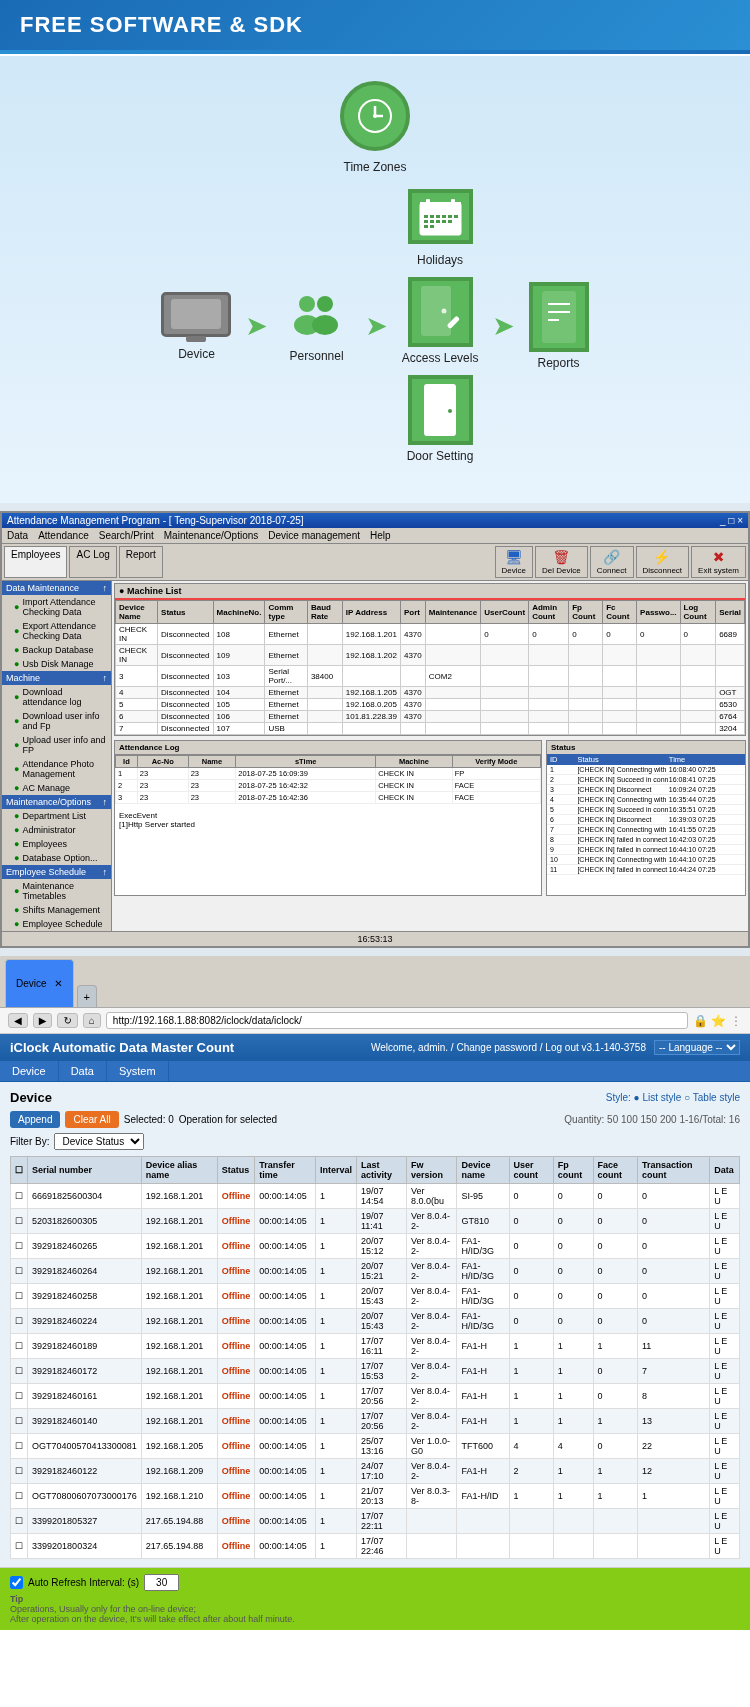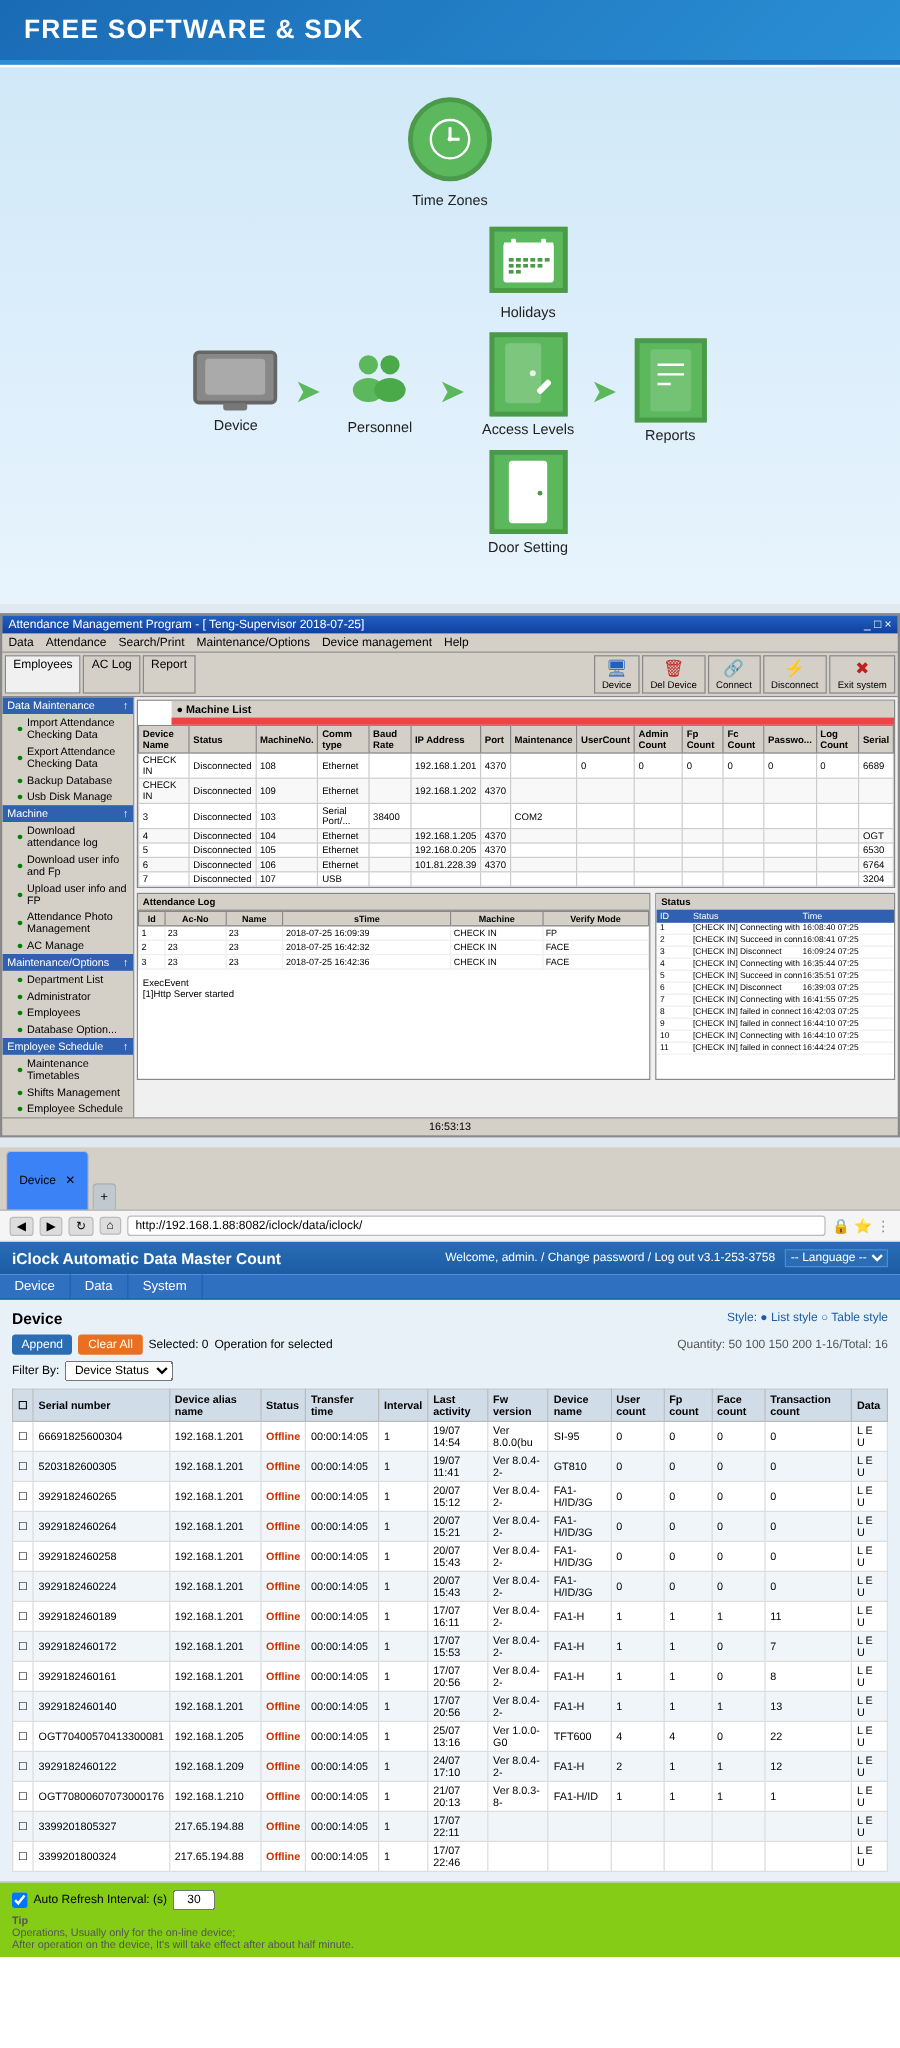--- a/index.html
+++ b/index.html
@@ -151,23 +151,22 @@
     .ams-machine-list {
       background: white;
       margin: 2px;
       border: 1px solid #888;
       font-size: 9px;
     }
 
     .ams-machine-header {
       background: #d4d0c8;
       padding: 2px 4px;
-      border-bottom: 6px solid #ef4444;
+      border-bottom: 2px solid #ef4444;
       font-weight: bold;
-      margin-left: 28px;
     }
 
     .ams-table {
       width: 100%;
       border-collapse: collapse;
       font-size: 8px;
     }
 
     .ams-table th {
       background: #d4d0c8;
@@ -927,21 +926,21 @@
     <button class="iclock-browser-btn">▶</button>
     <button class="iclock-browser-btn">↻</button>
     <button class="iclock-browser-btn">⌂</button>
     <div class="iclock-url-bar">http://192.168.1.88:8082/iclock/data/iclock/</div>
     <span style="font-size:12px;color:#888;">🔒 ⭐ ⋮</span>
   </div>
 
   <div class="iclock-header">
     <span style="font-weight:bold;font-size:13px;">iClock Automatic Data Master Count</span>
     <div style="display:flex;align-items:center;gap:8px;">
-      <span style="font-size:10px;">Welcome, admin. / Change password / Log out  v3.1-253-3758</span>
+      <span style="font-size:10px;">Welcome, admin. / Change password / Log out  v3.1-140-3758</span>
       <select style="font-size:10px;background:#2a6db5;color:white;border:1px solid #4a8dd5;">
         <option>-- Language --</option>
       </select>
     </div>
   </div>
 
   <div class="iclock-nav">
     <div class="iclock-nav-item">Device</div>
     <div class="iclock-nav-item">Data</div>
     <div class="iclock-nav-item">System</div>

